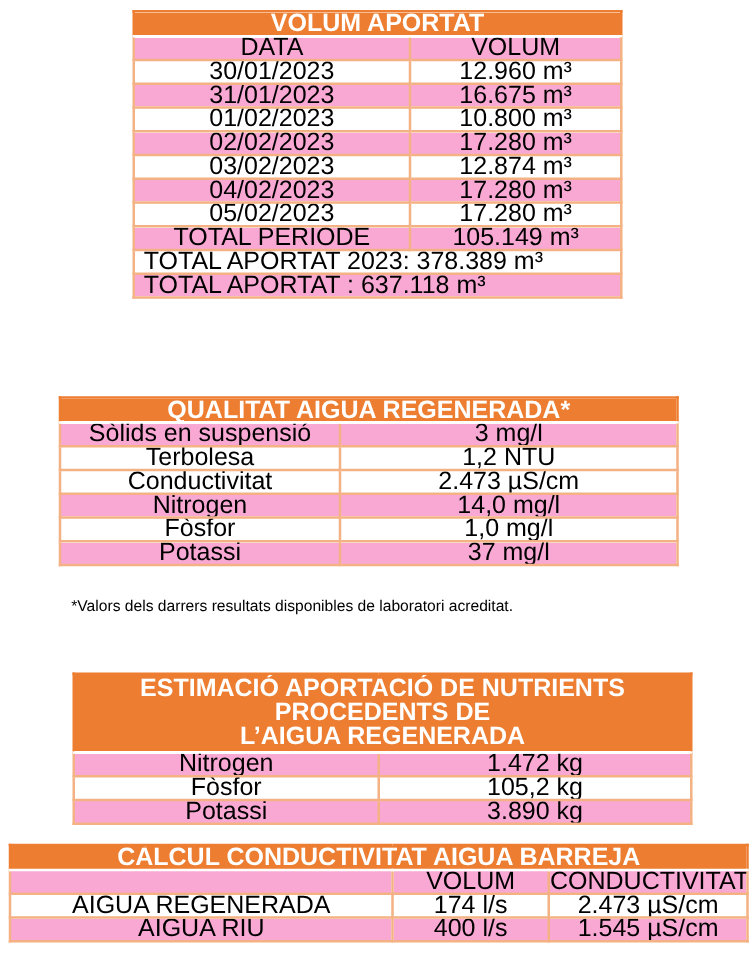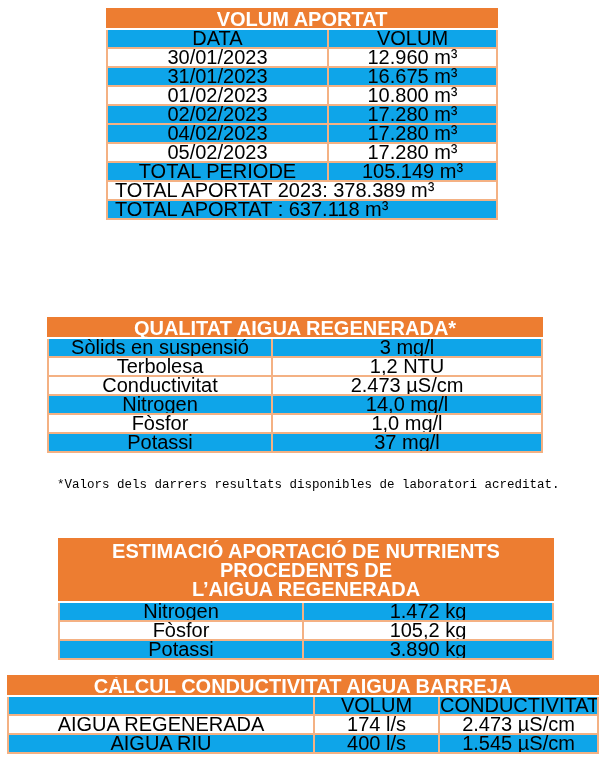--- a/index.html
+++ b/index.html
@@ -18,34 +18,34 @@
     font-size:20px;
     text-align:center;
     height:17px;
     line-height:17px;
     padding:0;
     font-weight:normal;
     overflow:hidden;
     white-space:nowrap;
     background:#ffffff;
   }
-  .tbl tr.alt td { background:#0ea5e9; }
+  .tbl tr.alt td { background:#f9a8d4; }
   .tbl th.title {
     background:#ED7D31;
     color:#ffffff;
     font-weight:bold;
     border-color:#ED7D31;
     border-bottom-color:#ffffff;
     height:18px;
     line-height:18px;
   }
   .tbl th.title.twoline { height:auto; line-height:19px; padding:2px 0; white-space:normal; }
   .b { font-weight:bold; }
   .left { text-align:left !important; padding-left:7px !important; }
-  .footnote { position:absolute; font-size:12.5px; color:#000;font-family:Liberation Mono, monospace; }
+  .footnote { position:absolute; font-size:12.5px; color:#000; }
 </style>
 </head>
 <body>
 
 <div class="tbl-wrap" style="left:106px; top:8px;">
   <table class="tbl" style="width:390px;">
     <colgroup>
         <col style="width:221px">
         <col style="width:169px">
       </colgroup>
@@ -65,20 +65,24 @@
       <td class="b">31/01/2023</td>
       <td>16.675 m³</td>
     </tr>
     <tr>
       <td class="b">01/02/2023</td>
       <td>10.800 m³</td>
     </tr>
     <tr class="alt">
       <td class="b">02/02/2023</td>
       <td>17.280 m³</td>
+    </tr>
+    <tr>
+      <td class="b">03/02/2023</td>
+      <td>12.874 m³</td>
     </tr>
     <tr class="alt">
       <td class="b">04/02/2023</td>
       <td>17.280 m³</td>
     </tr>
     <tr>
       <td class="b">05/02/2023</td>
       <td>17.280 m³</td>
     </tr>
     <tr class="alt">

